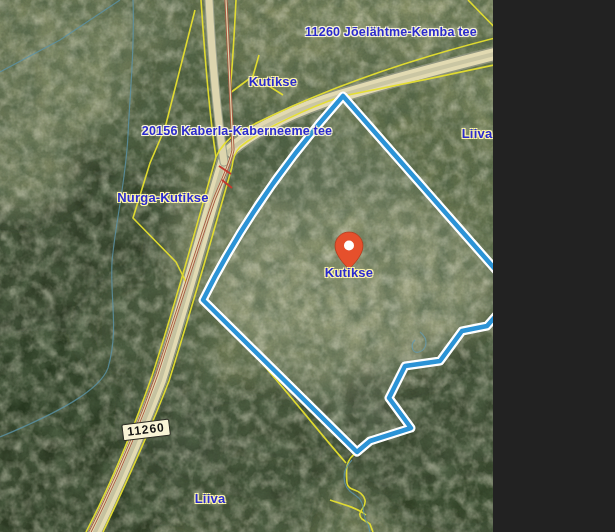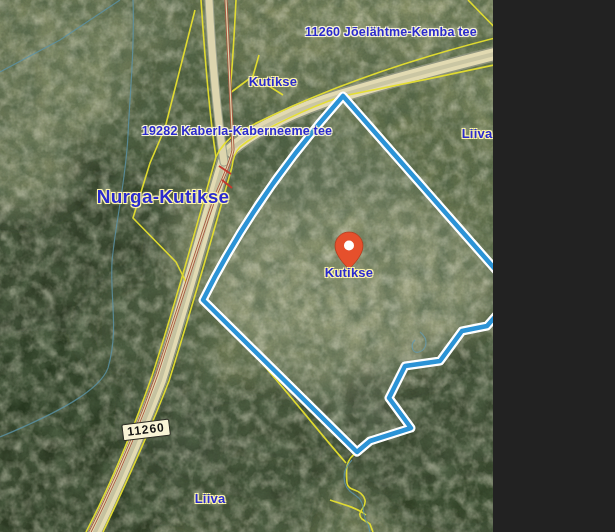--- a/index.html
+++ b/index.html
@@ -139,19 +139,19 @@
 
   <g transform="translate(335,232)">
     <ellipse cx="14" cy="37.5" rx="7" ry="2.5" fill="rgba(0,0,0,0.25)"></ellipse>
     <path d="M14,0 C6.3,0 0,6.3 0,14 C0,24.5 14,37 14,37 C14,37 28,24.5 28,14 C28,6.3 21.7,0 14,0 Z" fill="#e6502c" stroke="#b5391c" stroke-width="0.8"></path>
     <circle cx="14" cy="13.5" r="5" fill="#ffffff"></circle>
   </g>
 </svg>
 
 <div class="lbl halo-road" style="left:391px;top:32px;">11260 Jõelähtme-Kemba tee</div>
 <div class="lbl halo-place" style="left:273px;top:81px;font-size:13px;">Kutikse</div>
-<div class="lbl halo-road" style="left:237px;top:131px;">19282 Kaberla-Kaberneeme tee</div>
+<div class="lbl halo-road" style="left:237px;top:131px;">20156 Kaberla-Kaberneeme tee</div>
 <div class="lbl halo-place" style="left:477px;top:133px;font-size:13px;">Liiva</div>
-<div class="lbl halo-place" style="left:163px;top:197px;font-size:19px;">Nurga-Kutikse</div>
+<div class="lbl halo-place" style="left:163px;top:197px;font-size:13px;">Nurga-Kutikse</div>
 <div class="lbl halo-place" style="left:349px;top:272px;font-size:13px;">Kutikse</div>
 <div class="shield" style="left:146px;top:430px;">11260</div>
 <div class="lbl halo-place" style="left:210px;top:498px;font-size:13px;">Liiva</div>
 </div>
 
 </body></html>

